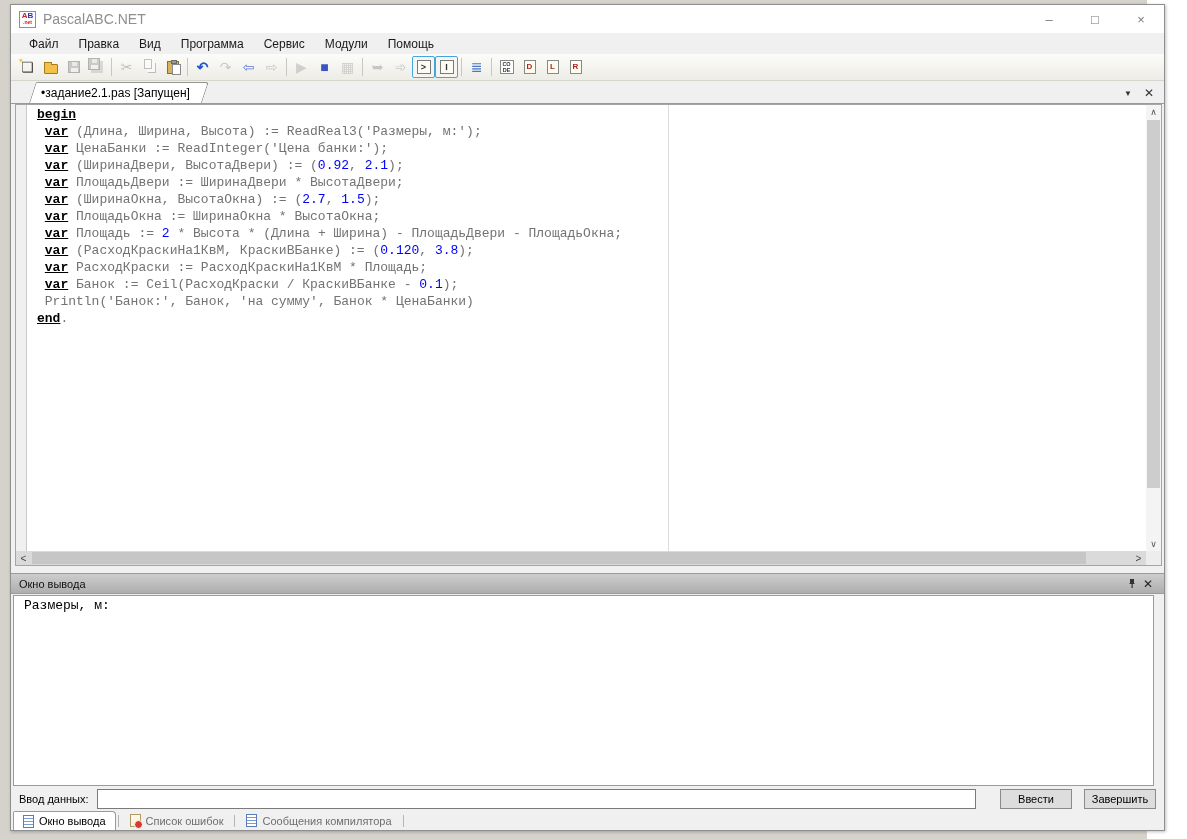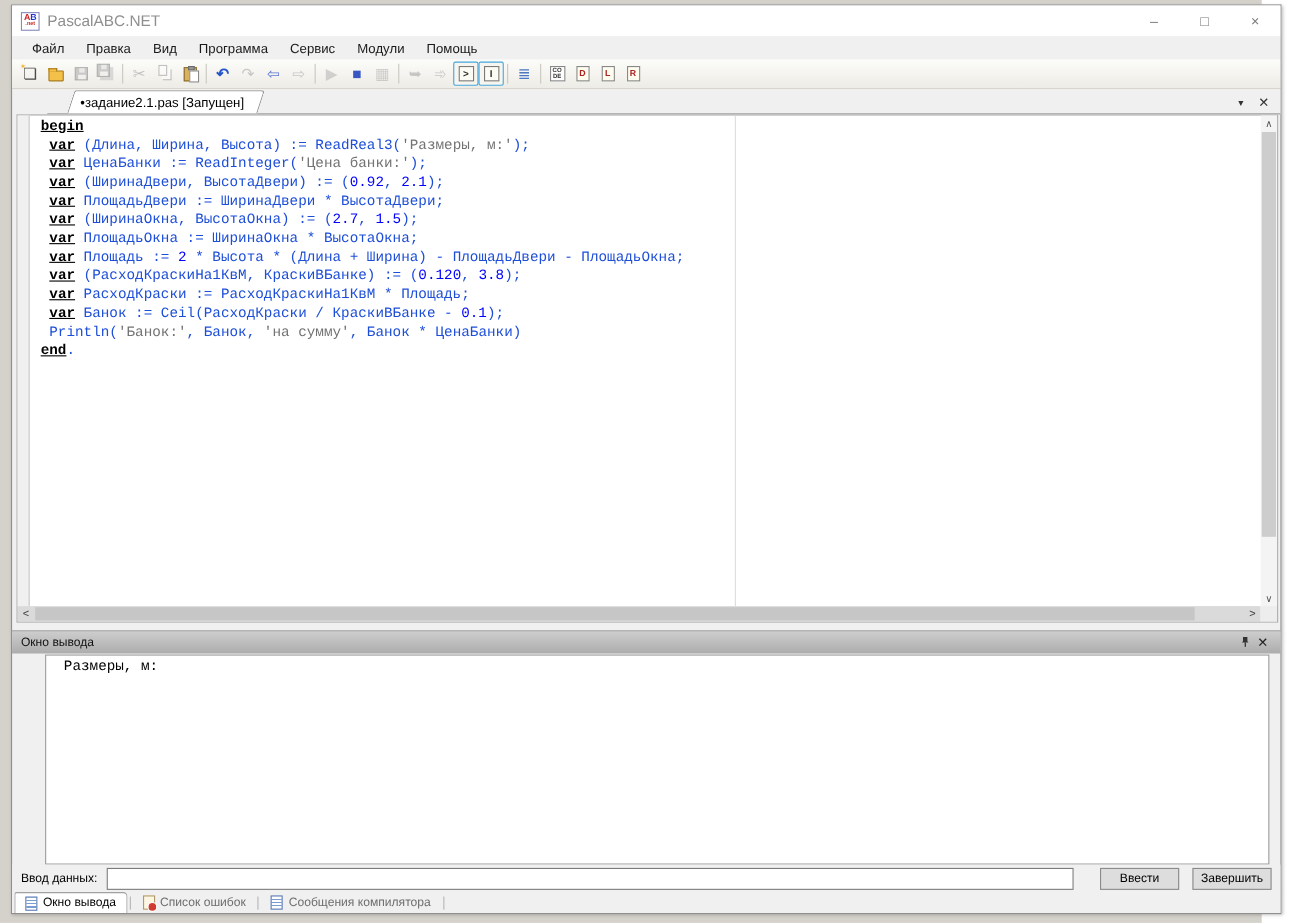--- a/index.html
+++ b/index.html
@@ -55,40 +55,40 @@
   .shape-floppy::after  { content:""; position:absolute; left:2px; bottom:0; width:7px; height:4px; background:#eee; }
   .shape-floppy.stack { box-shadow:3px 3px 0 0 #b9bec4; margin:-3px 3px 3px -3px; }
   .shape-copy { width:8px; height:10px; background:#fff; border:1px solid #8a8a8a;
                 box-shadow:3px 3px 0 0 #fff, 4px 4px 0 0 #8a8a8a; margin:-3px 4px 3px 0; }
   .shape-paste { width:12px; height:13px; background:#d9b25f; border:1px solid #8a6d2f; position:relative; }
   .shape-paste::before { content:""; position:absolute; top:-2px; left:3px; width:4px; height:2px; background:#9a9a9a; border:1px solid #6a6a6a; }
   .shape-paste::after  { content:""; position:absolute; right:-3px; bottom:-2px; width:7px; height:9px; background:#fff; border:1px solid #8a8a8a; }
 
   
   .tabstrip { position:absolute; left:0; right:0; top:76px; height:23px; background:#f0f0f0;
-              border-bottom:1px solid #9a9a9a;margin-left:32px; }
+              border-bottom:1px solid #9a9a9a; }
   .doc-tab { position:absolute; left:18px; bottom:0; height:21px; }
   .doc-tab .bg { position:absolute; inset:0; background:#fff; border:1px solid #949494; border-bottom:none;
                  border-radius:2px 3px 0 0; transform:skewX(-18deg); transform-origin:bottom left; }
   .doc-tab .lbl { position:relative; display:block; padding:4px 12px 0 12px; font-size:12px; color:#000; }
   .tab-controls { position:absolute; right:10px; top:5px; display:flex; gap:12px; align-items:center;
                   color:#333; }
   .tab-controls .dd { font-size:8px; } .tab-controls .cl { font-size:12px; }
 
   
   .editor { position:absolute; left:4px; right:2px; top:99px; height:462px; background:#fff; border:1px solid #a5a5a5; }
   .fold-margin { position:absolute; left:0; top:0; bottom:14px; width:11px; background:#f0f0f0; border-right:1px solid #c9c9c9; }
   .code-area { position:absolute; left:12px; top:0; right:15px; bottom:14px; overflow:hidden;
                font-family:"Liberation Mono", monospace; font-size:13px; line-height:17px;
                padding:1px 0 0 9px; white-space:pre; }
   .code-line { white-space:pre; }
   .tok-kw { color:#000; font-weight:bold;text-decoration:underline; }
   .tok-str { color:#737373; }
   .tok-num { color:#0000ff; }
-  .tok-pl { color:#1d4ed8; }
+  .tok-pl { color:#737373; }
   .ruler { position:absolute; left:652px; top:0; bottom:14px; width:1px; background:#dcdcdc; }
   .vscroll { position:absolute; right:0; top:0; bottom:14px; width:15px; background:#f4f4f4; }
   .vscroll .arr { position:absolute; left:0; width:15px; height:14px; display:flex; align-items:center; justify-content:center;
                   font-size:9px; color:#555; }
   .vscroll .arr.up { top:0; } .vscroll .arr.down { bottom:0; }
   .vthumb { position:absolute; left:1px; right:1px; top:15px; height:368px; background:#cdcdcd; }
   .hscroll { position:absolute; left:0; right:15px; bottom:0; height:14px; background:#dadada; }
   .hscroll .arr { position:absolute; top:0; width:15px; height:14px; display:flex; align-items:center; justify-content:center;
                   font-size:10px; color:#444; }
   .hscroll .arr.left { left:0; } .hscroll .arr.right { right:0; }
@@ -97,21 +97,21 @@
 
   
   .output-header { position:absolute; left:0; right:0; top:568px; height:21px;
                    background:linear-gradient(#cdcdcd,#aeaeae); border-top:1px solid #9a9a9a; border-bottom:1px solid #9a9a9a;
                    display:flex; align-items:center; padding:0 8px; font-size:11px; color:#111; }
   .output-header .spacer { flex:1; }
   .oh-btn { display:flex; align-items:center; justify-content:center; width:16px; height:16px; color:#222; }
   .oh-btn.close { font-size:12px; }
   .output-content { position:absolute; left:2px; right:10px; top:590px; height:191px; background:#fff;
                     border:1px solid #9a9a9a; font-family:"Liberation Mono", monospace; font-size:13px;
-                    padding:2px 16px; color:#000;margin-left:28px; }
+                    padding:2px 10px; color:#000; }
 
   
   .input-row { position:absolute; left:0; right:0; top:781px; height:25px; background:#f0f0f0;
                display:flex; align-items:center; padding:0 8px; }
   .input-label { font-size:11px; color:#000; margin-right:8px; white-space:nowrap; }
   .input-field { flex:1; height:20px; border:1px solid #7a7a7a; background:#fff; font-size:12px;
                  font-family:"Liberation Sans", sans-serif; padding:0 3px; margin-right:12px; }
   .btn { width:72px; height:20px; background:#ddd; border:1px solid #8a8a8a; font-size:11px; color:#000;
          display:flex; align-items:center; justify-content:center; margin-left:12px; }
 

